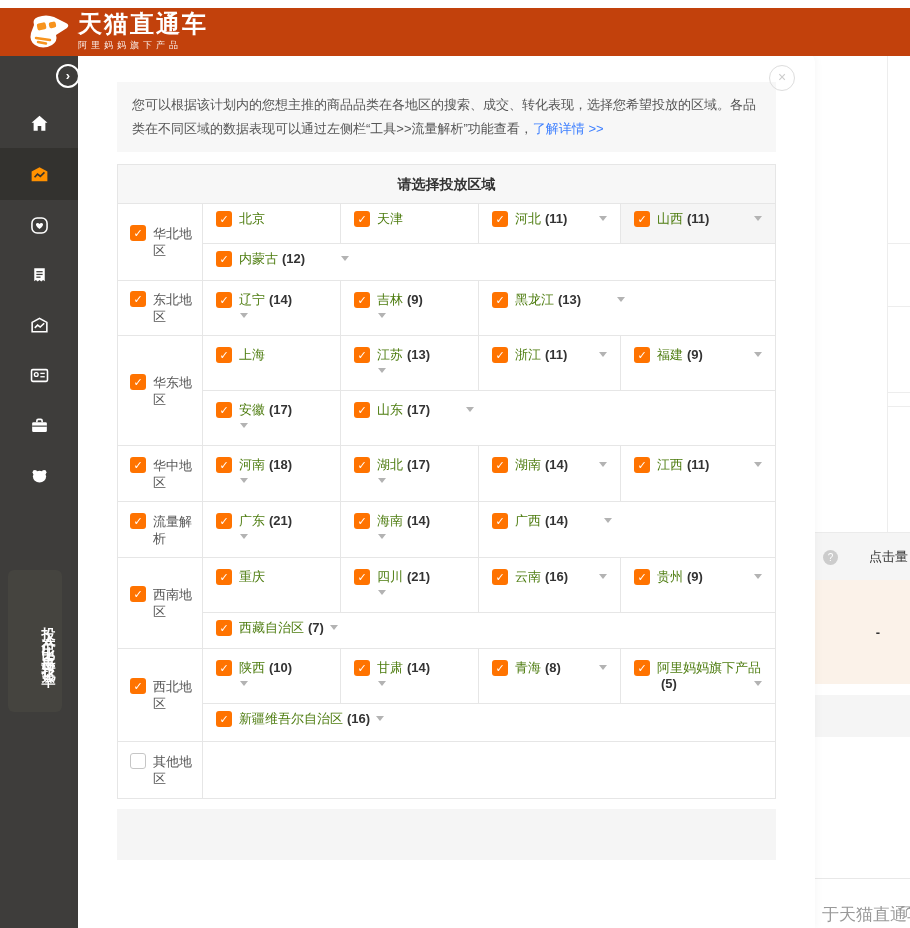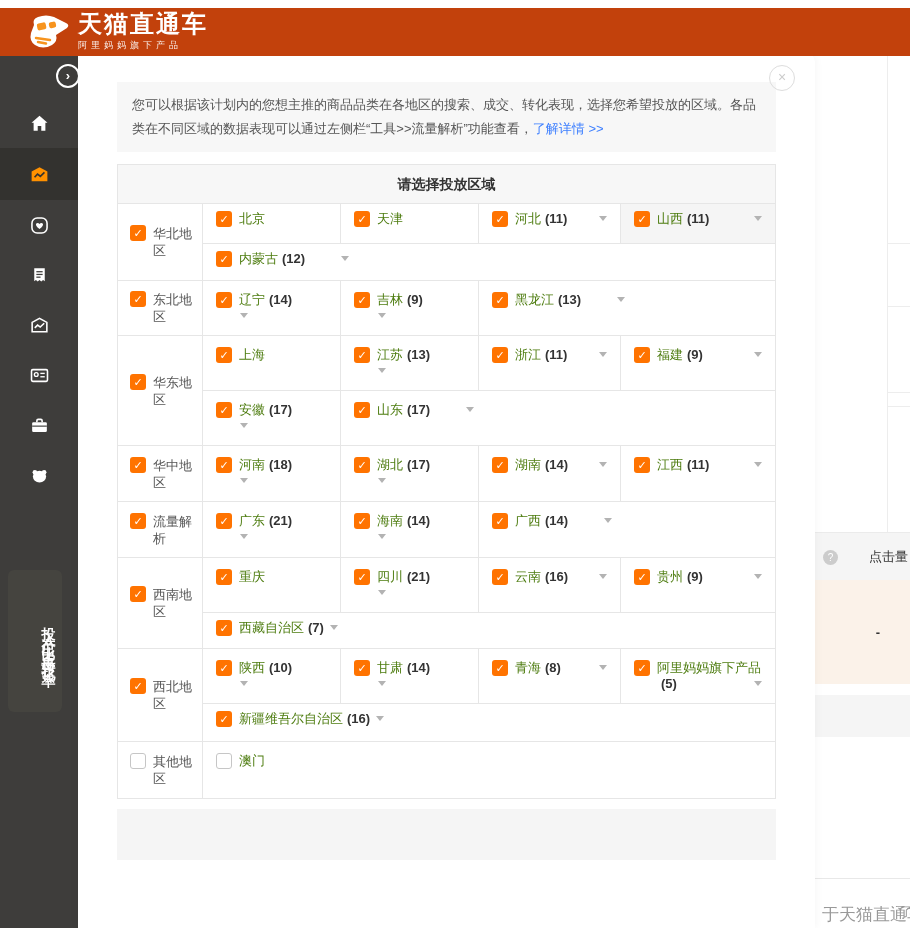--- a/index.html
+++ b/index.html
@@ -601,26 +601,20 @@
           </div>
           <div class="region">
             <div class="rcell">
               <div class="rlabel">
                 <span class="cb un"></span>
                 <span>其他地区</span>
               </div>
             </div>
             <div class="lines">
               <div class="line" style="height: 56px;">
-                <div class="cell" style="width: 142px; padding-top: 11px;">
-                  <span class="cb un"></span>
-                  <span class="ptxt">
-                    <span class="pname">澳门</span>
-                  </span>
-                </div>
               </div>
             </div>
           </div>
         </div>
     </div>
 
     <div class="m-footer">
       
       
     </div>

